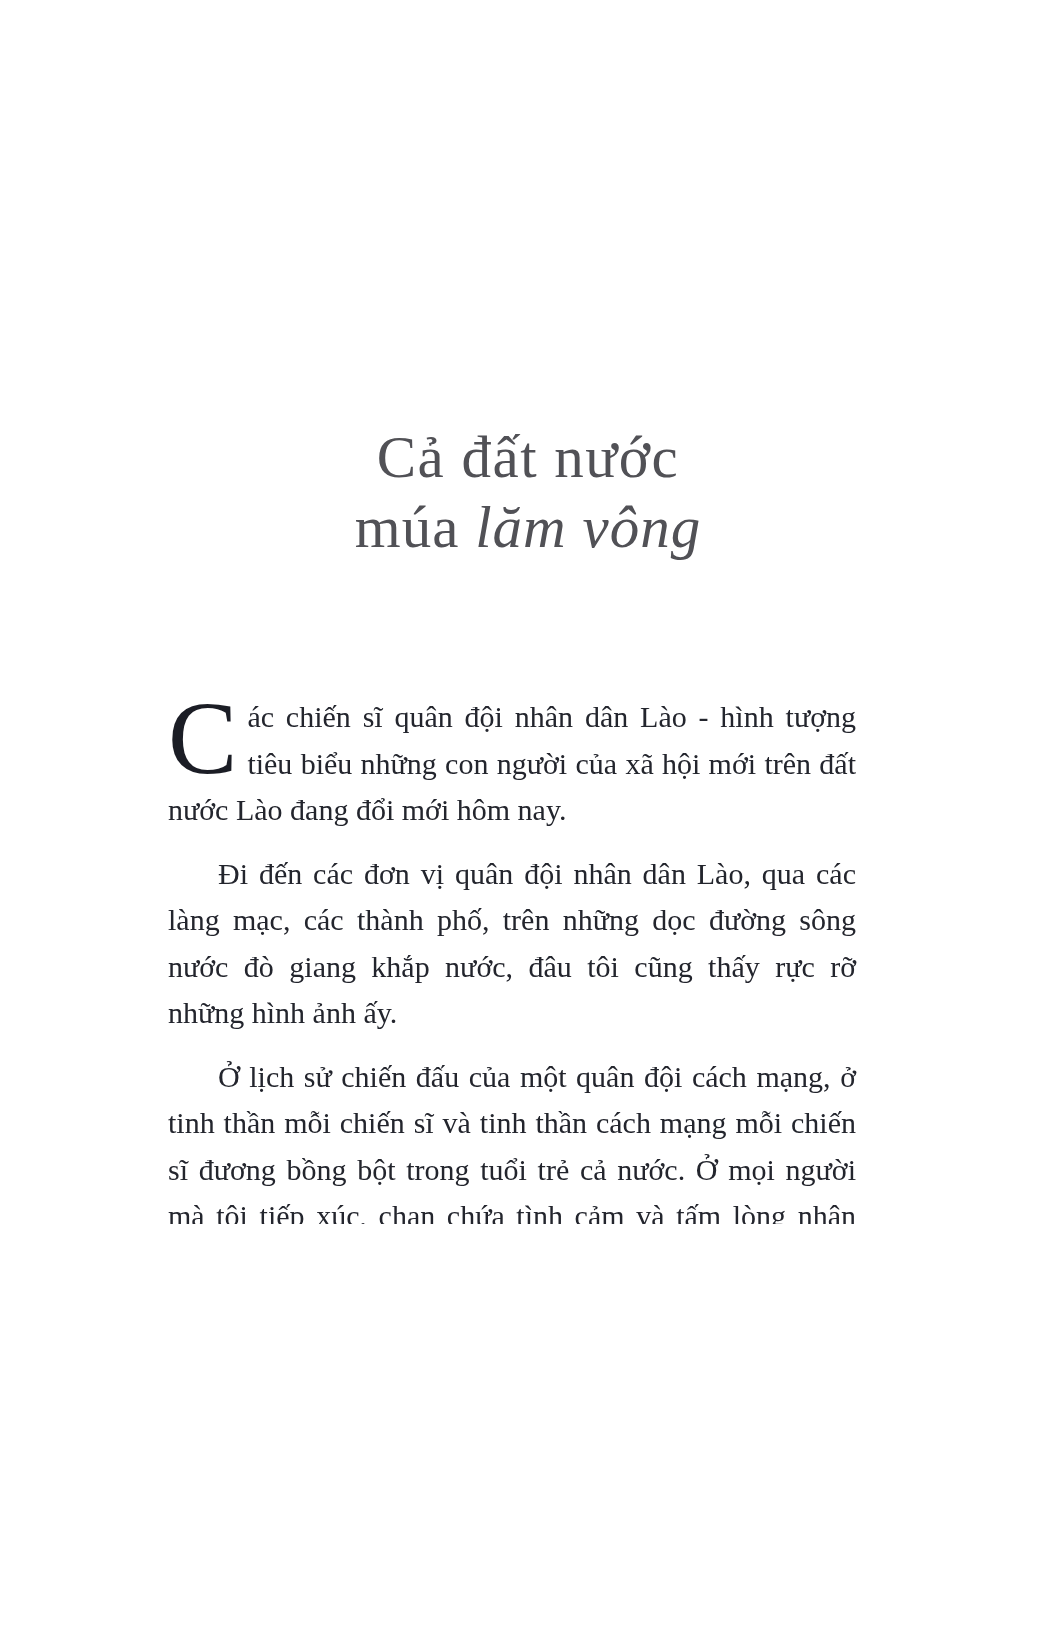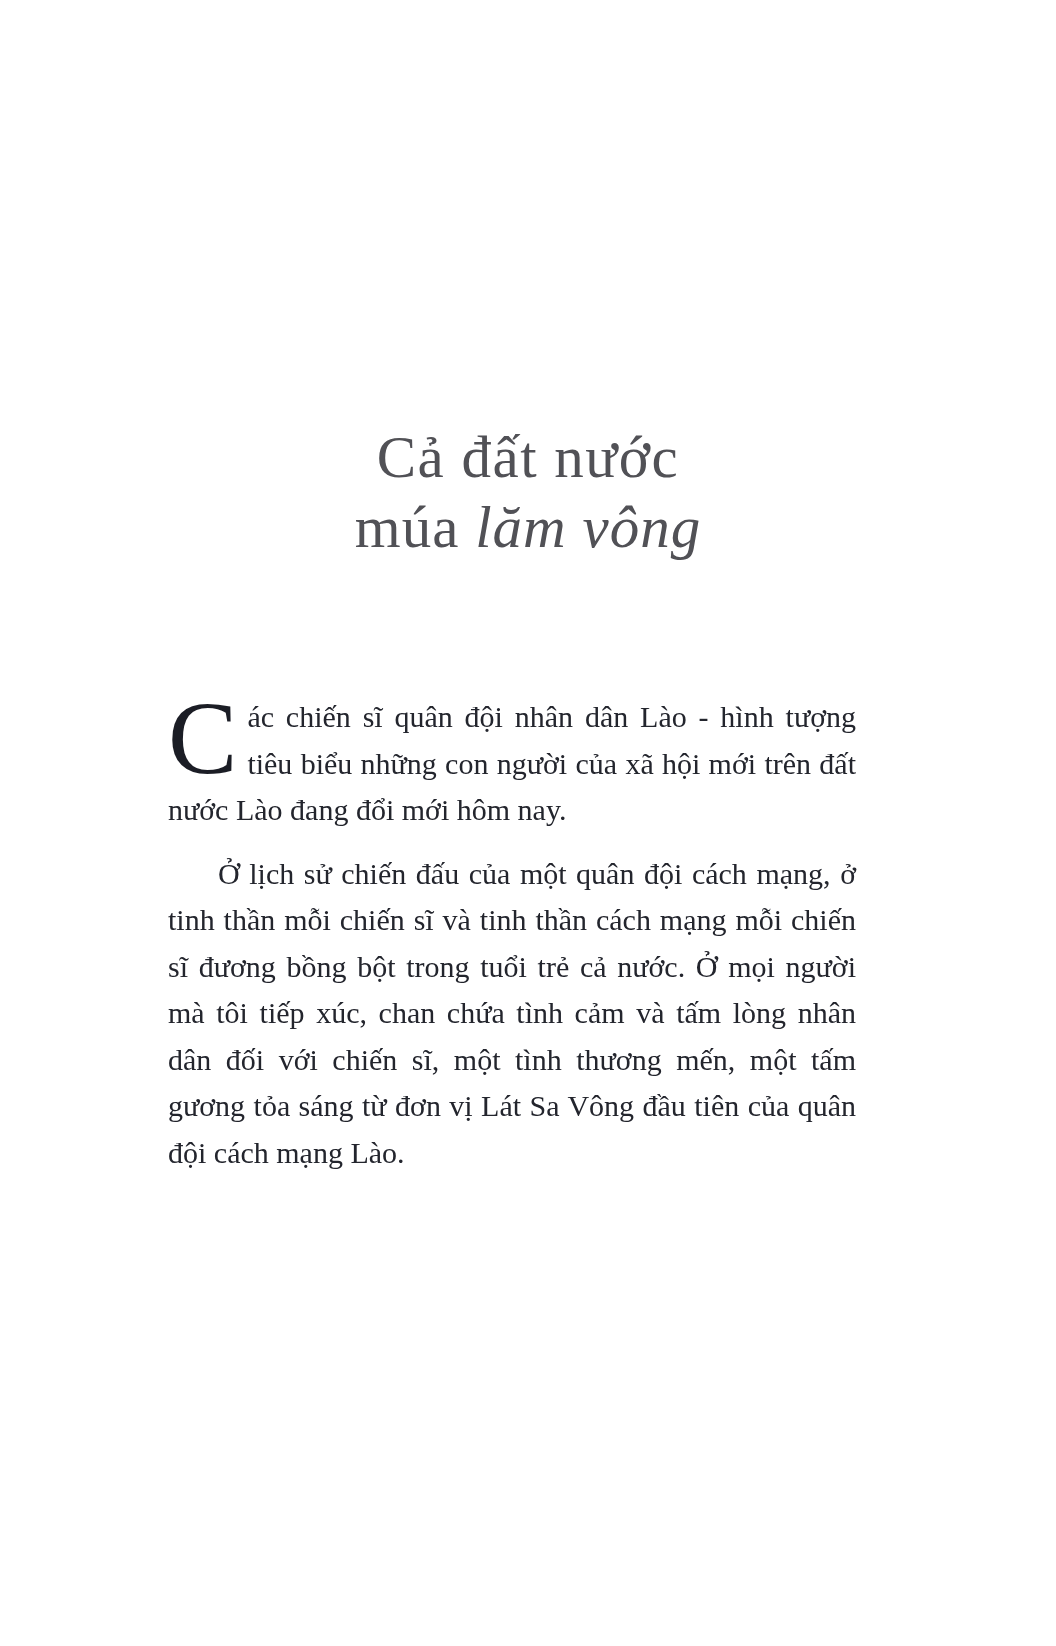--- a/index.html
+++ b/index.html
@@ -83,20 +83,21 @@
 
   <header class="chapter-title">
     <div class="line1">Cả đất nước</div>
     <div class="line2">
       <span>múa </span><span class="italic">lăm vông</span>
     </div>
   </header>
 
   <main class="body-text">
     <p><span class="dropcap">C</span><span>ác chiến sĩ quân đội nhân dân Lào - hình tượng tiêu biểu những con người của xã hội mới trên đất nước Lào đang đổi mới hôm nay.</span></p>
+    <p class="indented">Đi đến các đơn vị quân đội nhân dân Lào, qua các làng mạc, các thành phố, trên những dọc đường sông nước đò giang khắp nước, đâu tôi cũng thấy rực rỡ những hình ảnh ấy.</p>
     <p class="indented">Ở lịch sử chiến đấu của một quân đội cách mạng, ở tinh thần mỗi chiến sĩ và tinh thần cách mạng mỗi chiến sĩ đương bồng bột trong tuổi trẻ cả nước. Ở mọi người mà tôi tiếp xúc, chan chứa tình cảm và tấm lòng nhân dân đối với chiến sĩ, một tình thương mến, một tấm gương tỏa sáng từ đơn vị Lát Sa Vông đầu tiên của quân đội cách mạng Lào.</p>
   </main>
 
   <footer class="page-footer">
     <span class="book-title">Ký ức Đông Dương</span>
     <span class="divider"></span>
     <span class="page-number">5</span>
   </footer>
 
 </div>

